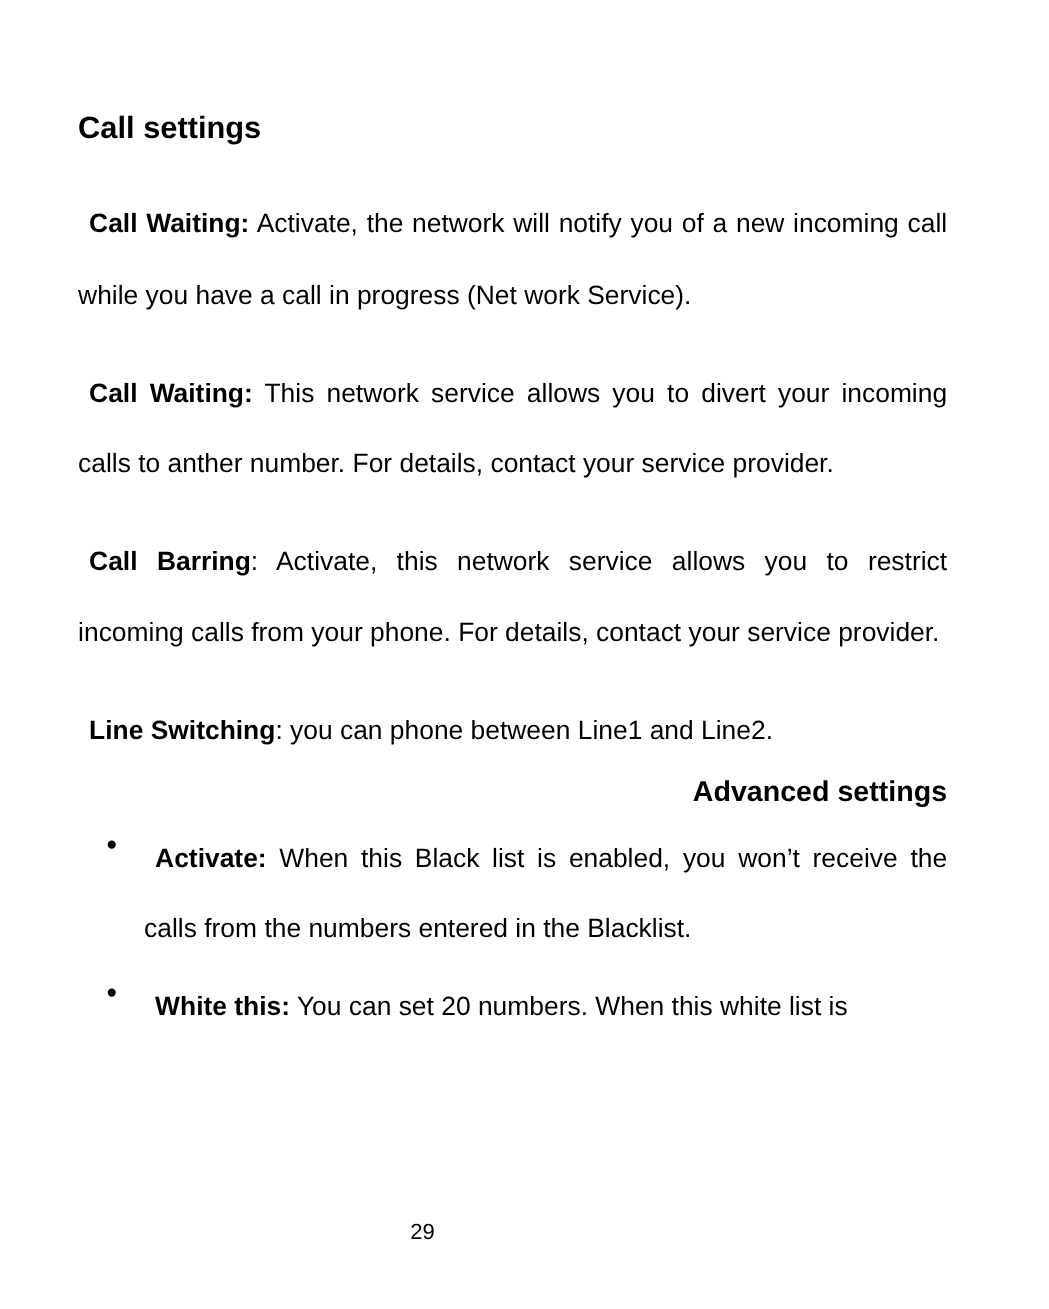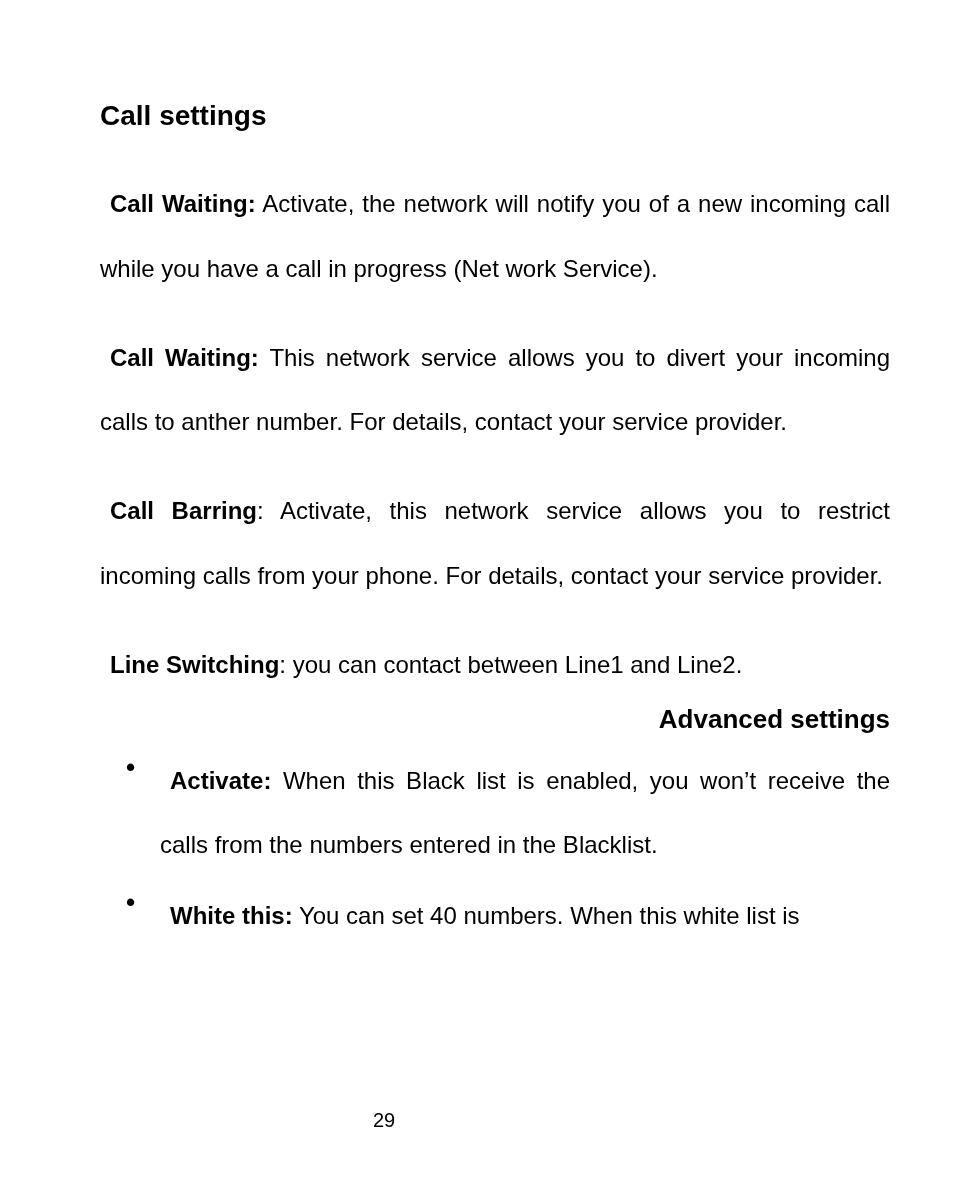--- a/index.html
+++ b/index.html
@@ -9,21 +9,21 @@
   }
   body {
     width: 954px;
     height: 1190px;
     position: relative;
     font-family: Arial, Helvetica, sans-serif;
     color: #000;
   }
   .page {
     position: absolute;
-    left: 100px;
+    left: 71px;
     top: 100px;
     width: 790px;
   }
   h2.section {
     font-size: 28px;
     font-weight: bold;
     margin: 0 0 40px 0;
   }
   h3.subsection {
     font-size: 26px;
@@ -85,29 +85,29 @@
 
   <p class="body">
     <span class="b">Call Waiting:</span><span> This network service allows you to divert your incoming calls to anther number. For details, contact your service provider.</span>
   </p>
 
   <p class="body">
     <span class="b">Call Barring</span><span>: Activate, this network service allows you to restrict incoming calls from your phone. For details, contact your service provider.</span>
   </p>
 
   <p class="body last">
-    <span class="b">Line Switching</span><span>: you can contact between Line1 and Line2.</span>
+    <span class="b">Line Switching</span><span>: you can phone between Line1 and Line2.</span>
   </p>
 
   <h3 class="subsection">Advanced settings</h3>
 
   <ul class="adv">
     <li>
       <span class="b">Activate:</span><span> When this Black list is enabled, you won’t receive the calls from the numbers entered in the Blacklist.</span>
     </li>
     <li>
-      <span class="b">White this:</span><span> You can set 40 numbers. When this white list is</span>
+      <span class="b">White this:</span><span> You can set 20 numbers. When this white list is</span>
     </li>
   </ul>
 
 </div>
 
 <div class="page-number">29</div>
 
 </body></html>

